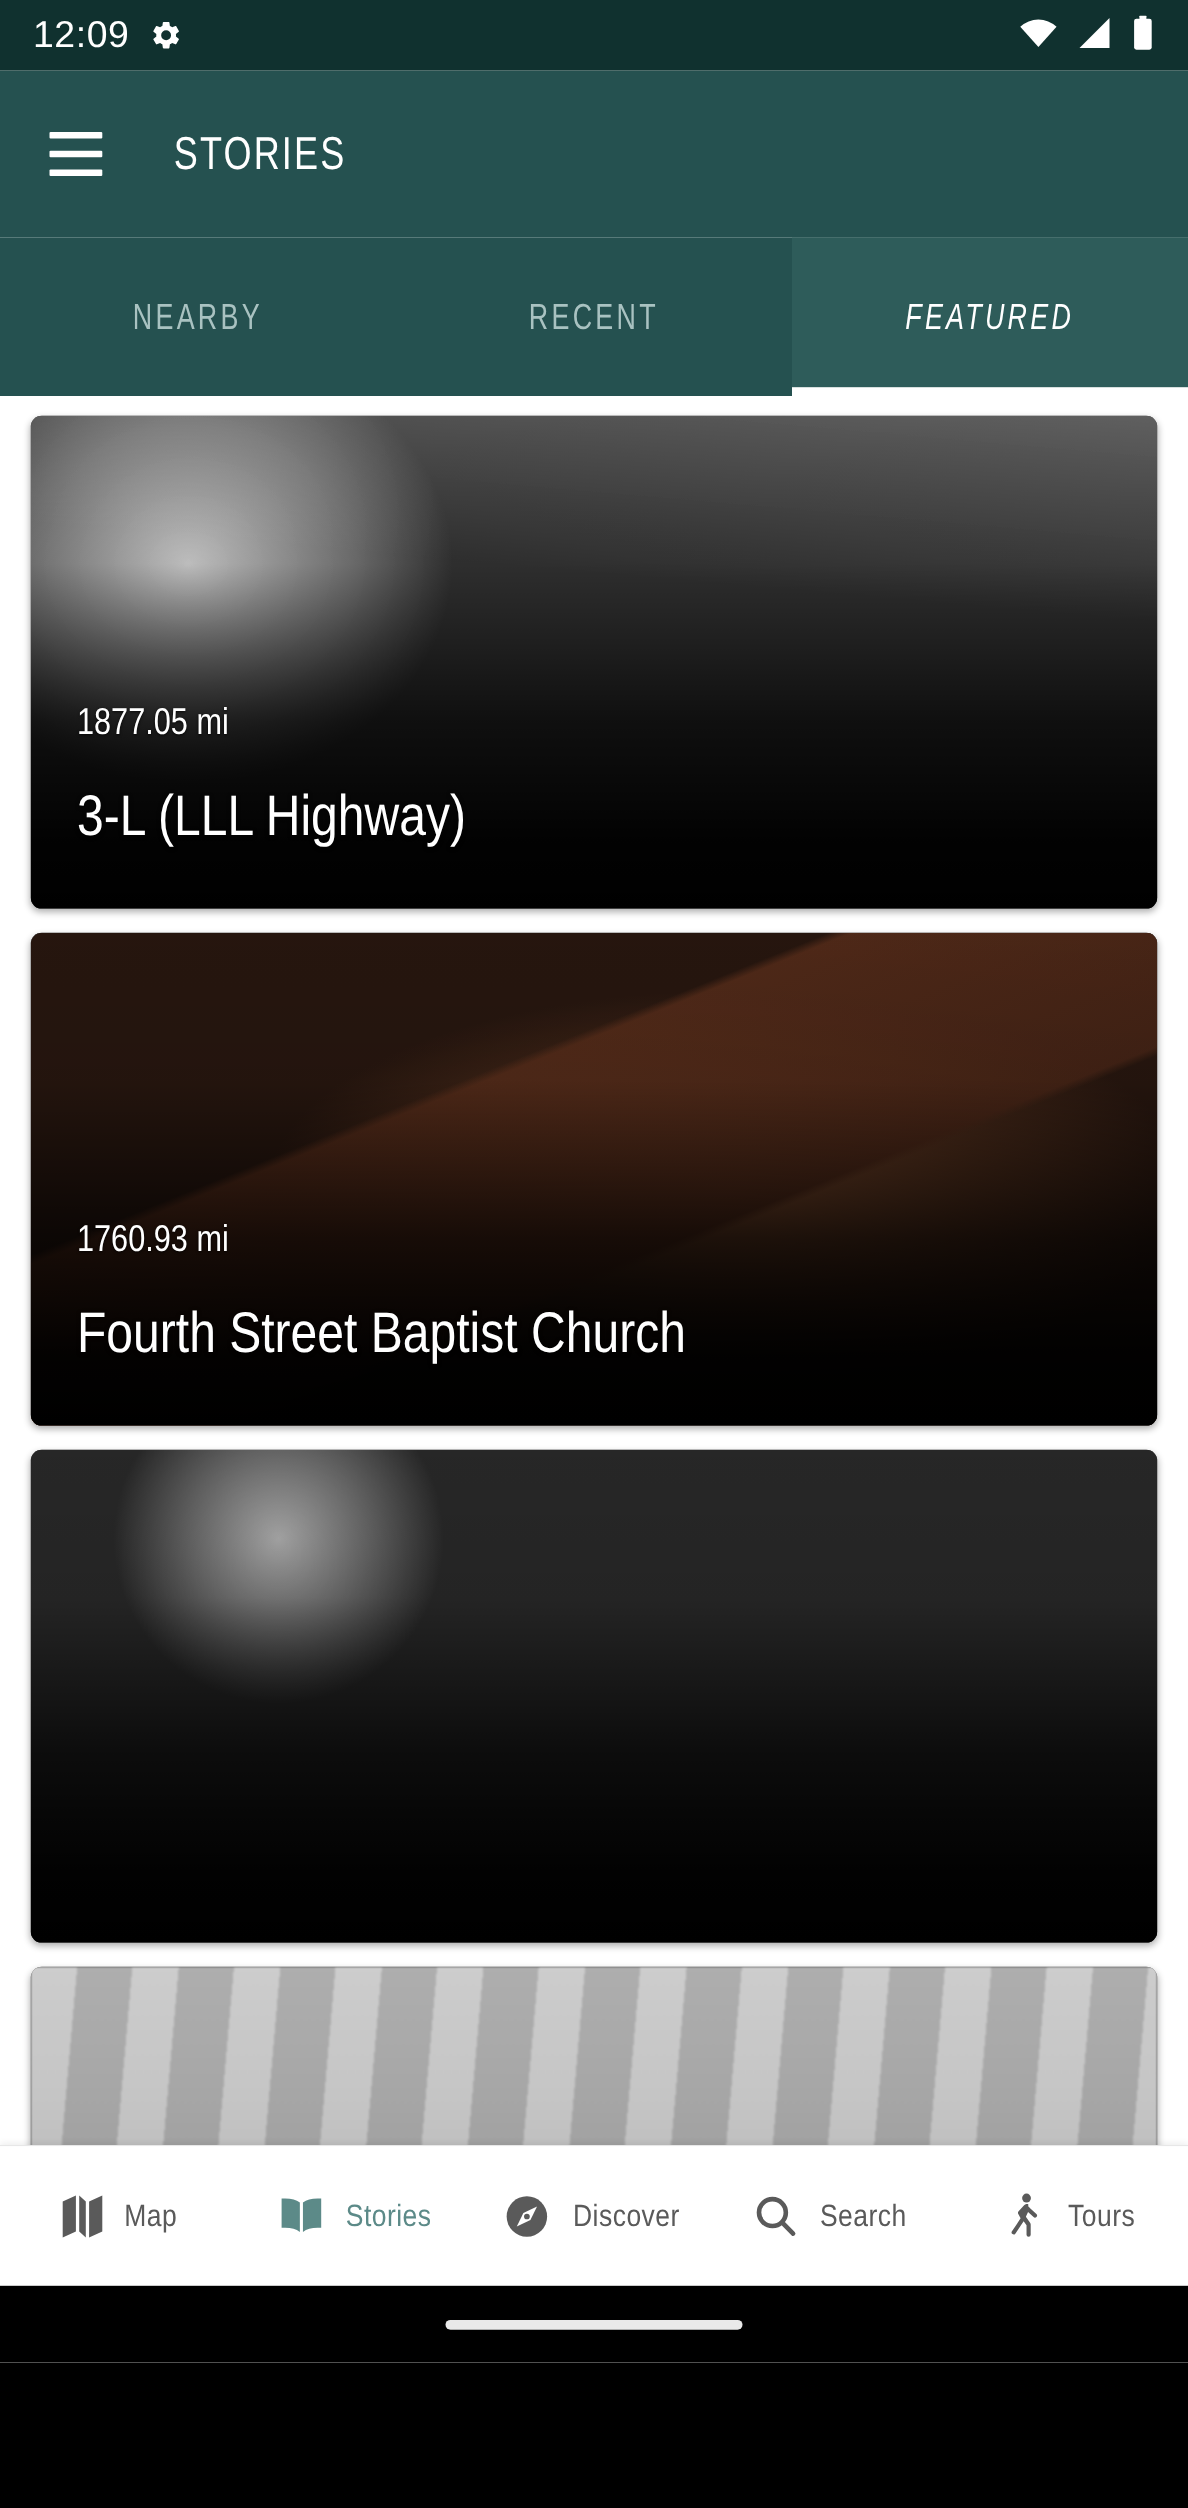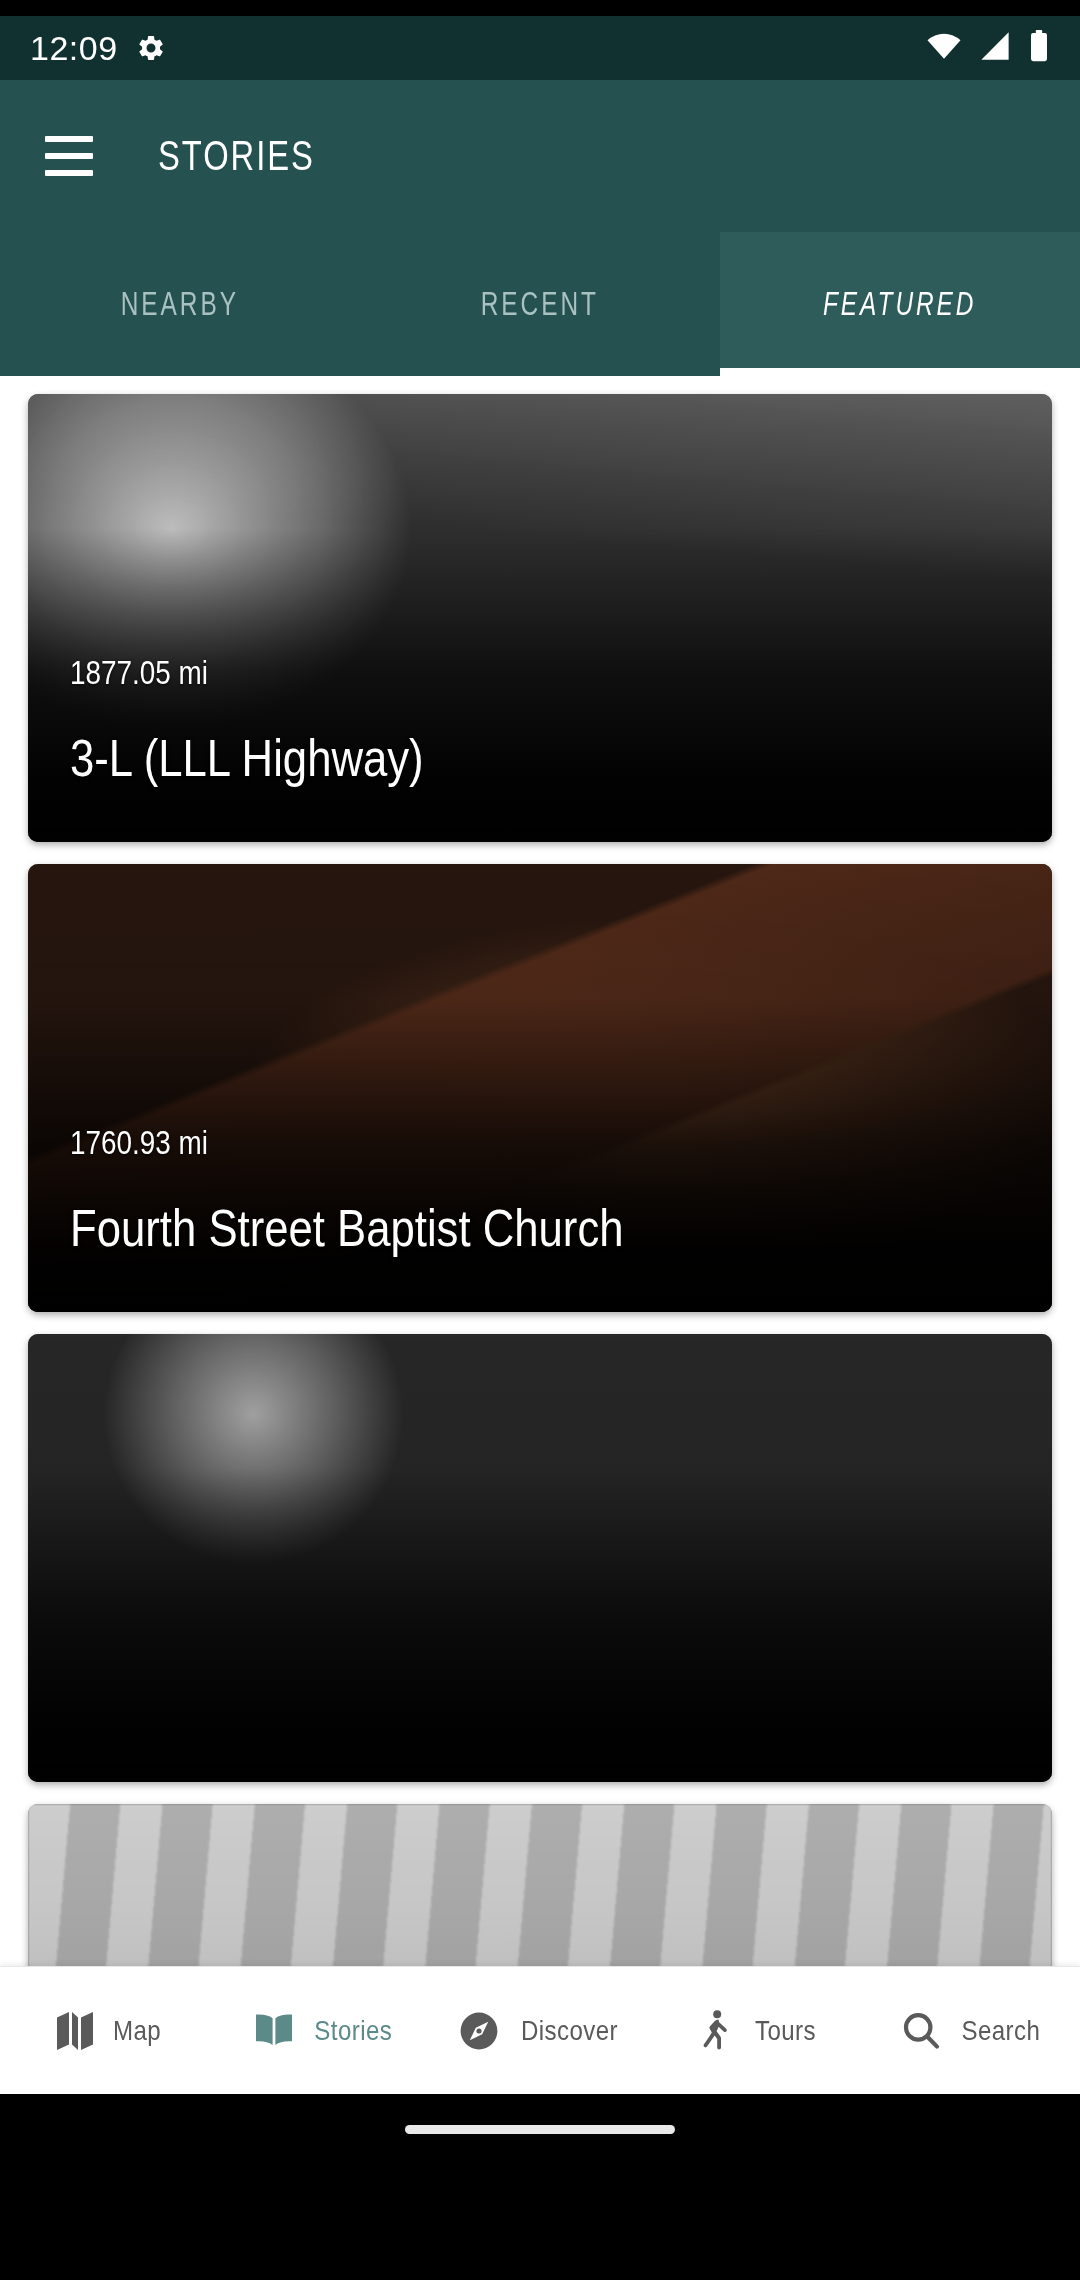--- a/index.html
+++ b/index.html
@@ -7,21 +7,20 @@
     width:1080px; height:2280px;
     background:#000;
     font-family:"Liberation Sans", sans-serif;
     overflow:hidden;
   }
   #screen {
     position:relative;
     width:1080px; height:2148px;
     background:#ffffff;
     overflow:hidden;
-    margin-top:16px;
   }
 
   
   #statusbar {
     height:64px;
     background:#10312f;
     display:flex; align-items:center;
     padding:0 30px;
     position:relative;
   }
@@ -101,21 +100,21 @@
     overflow:hidden;
     padding:18px 0 0 0;
   }
   .card {
     position:relative;
     margin:0 28px 22px 28px;
     height:448px;
     border-radius:10px;
     overflow:hidden;
     box-shadow:0 3px 7px rgba(0,0,0,0.32);
-    background:#737373;
+    background:#404040;
   }
   .card .photo {
     position:absolute; inset:0;
   }
   .card .scrim {
     position:absolute; inset:0;
     background:linear-gradient(to bottom,
         rgba(0,0,0,0.10) 0%,
         rgba(0,0,0,0.16) 30%,
         rgba(0,0,0,0.72) 62%,
@@ -323,37 +322,37 @@
           <circle cx="12" cy="12" r="9.2" fill="#5a5a5a"></circle>
           <path d="M16.6 7.4 10.4 10.4 7.4 16.6 13.6 13.6z" fill="#ffffff"></path>
           <circle cx="12" cy="12" r="1.3" fill="#5a5a5a"></circle>
         </svg>
       </span>
       <span class="navlabel">Discover</span>
     </div>
 
     <div class="navitem">
       <span class="navicon">
+        <svg width="48" height="48" viewBox="0 0 24 24" fill="none" stroke="#5a5a5a" stroke-width="2.1" stroke-linecap="round">
+          <circle cx="10.6" cy="10.2" r="6.1"></circle>
+          <path d="M15.2 14.9 20 19.8"></path>
+        </svg>
+      </span>
+      <span class="navlabel">Search</span>
+    </div>
+
+    <div class="navitem">
+      <span class="navicon">
         <svg width="48" height="48" viewBox="0 0 24 24" fill="#5a5a5a">
           <circle cx="12.6" cy="3.6" r="2"></circle>
           <path d="M13.4 6.4c-.8-.2-1.6.1-2.1.7L9 9.6c-.3.3-.4.8-.2 1.2l1.1 2-1.9 2.9-2.1 3.1a.95.95 0 0 0 1.6 1l2.2-3.2 1.6-2.4 1.3 1.8v4.3a.95.95 0 0 0 1.9 0v-4.7c0-.3-.1-.5-.2-.7l-2-2.8 1-2.2 2.5 2.3a.9.9 0 0 0 1.3-1.3l-3-2.8c-.2-.3-.5-.5-.7-.6z"></path>
         </svg>
       </span>
       <span class="navlabel">Tours</span>
     </div>
 
-    <div class="navitem">
-      <span class="navicon">
-        <svg width="48" height="48" viewBox="0 0 24 24" fill="none" stroke="#5a5a5a" stroke-width="2.1" stroke-linecap="round">
-          <circle cx="10.6" cy="10.2" r="6.1"></circle>
-          <path d="M15.2 14.9 20 19.8"></path>
-        </svg>
-      </span>
-      <span class="navlabel">Search</span>
-    </div>
-
   </div>
 
   <div id="gesturebar">
     <div class="pill"></div>
   </div>
 
 </div>
 
 </body></html>

